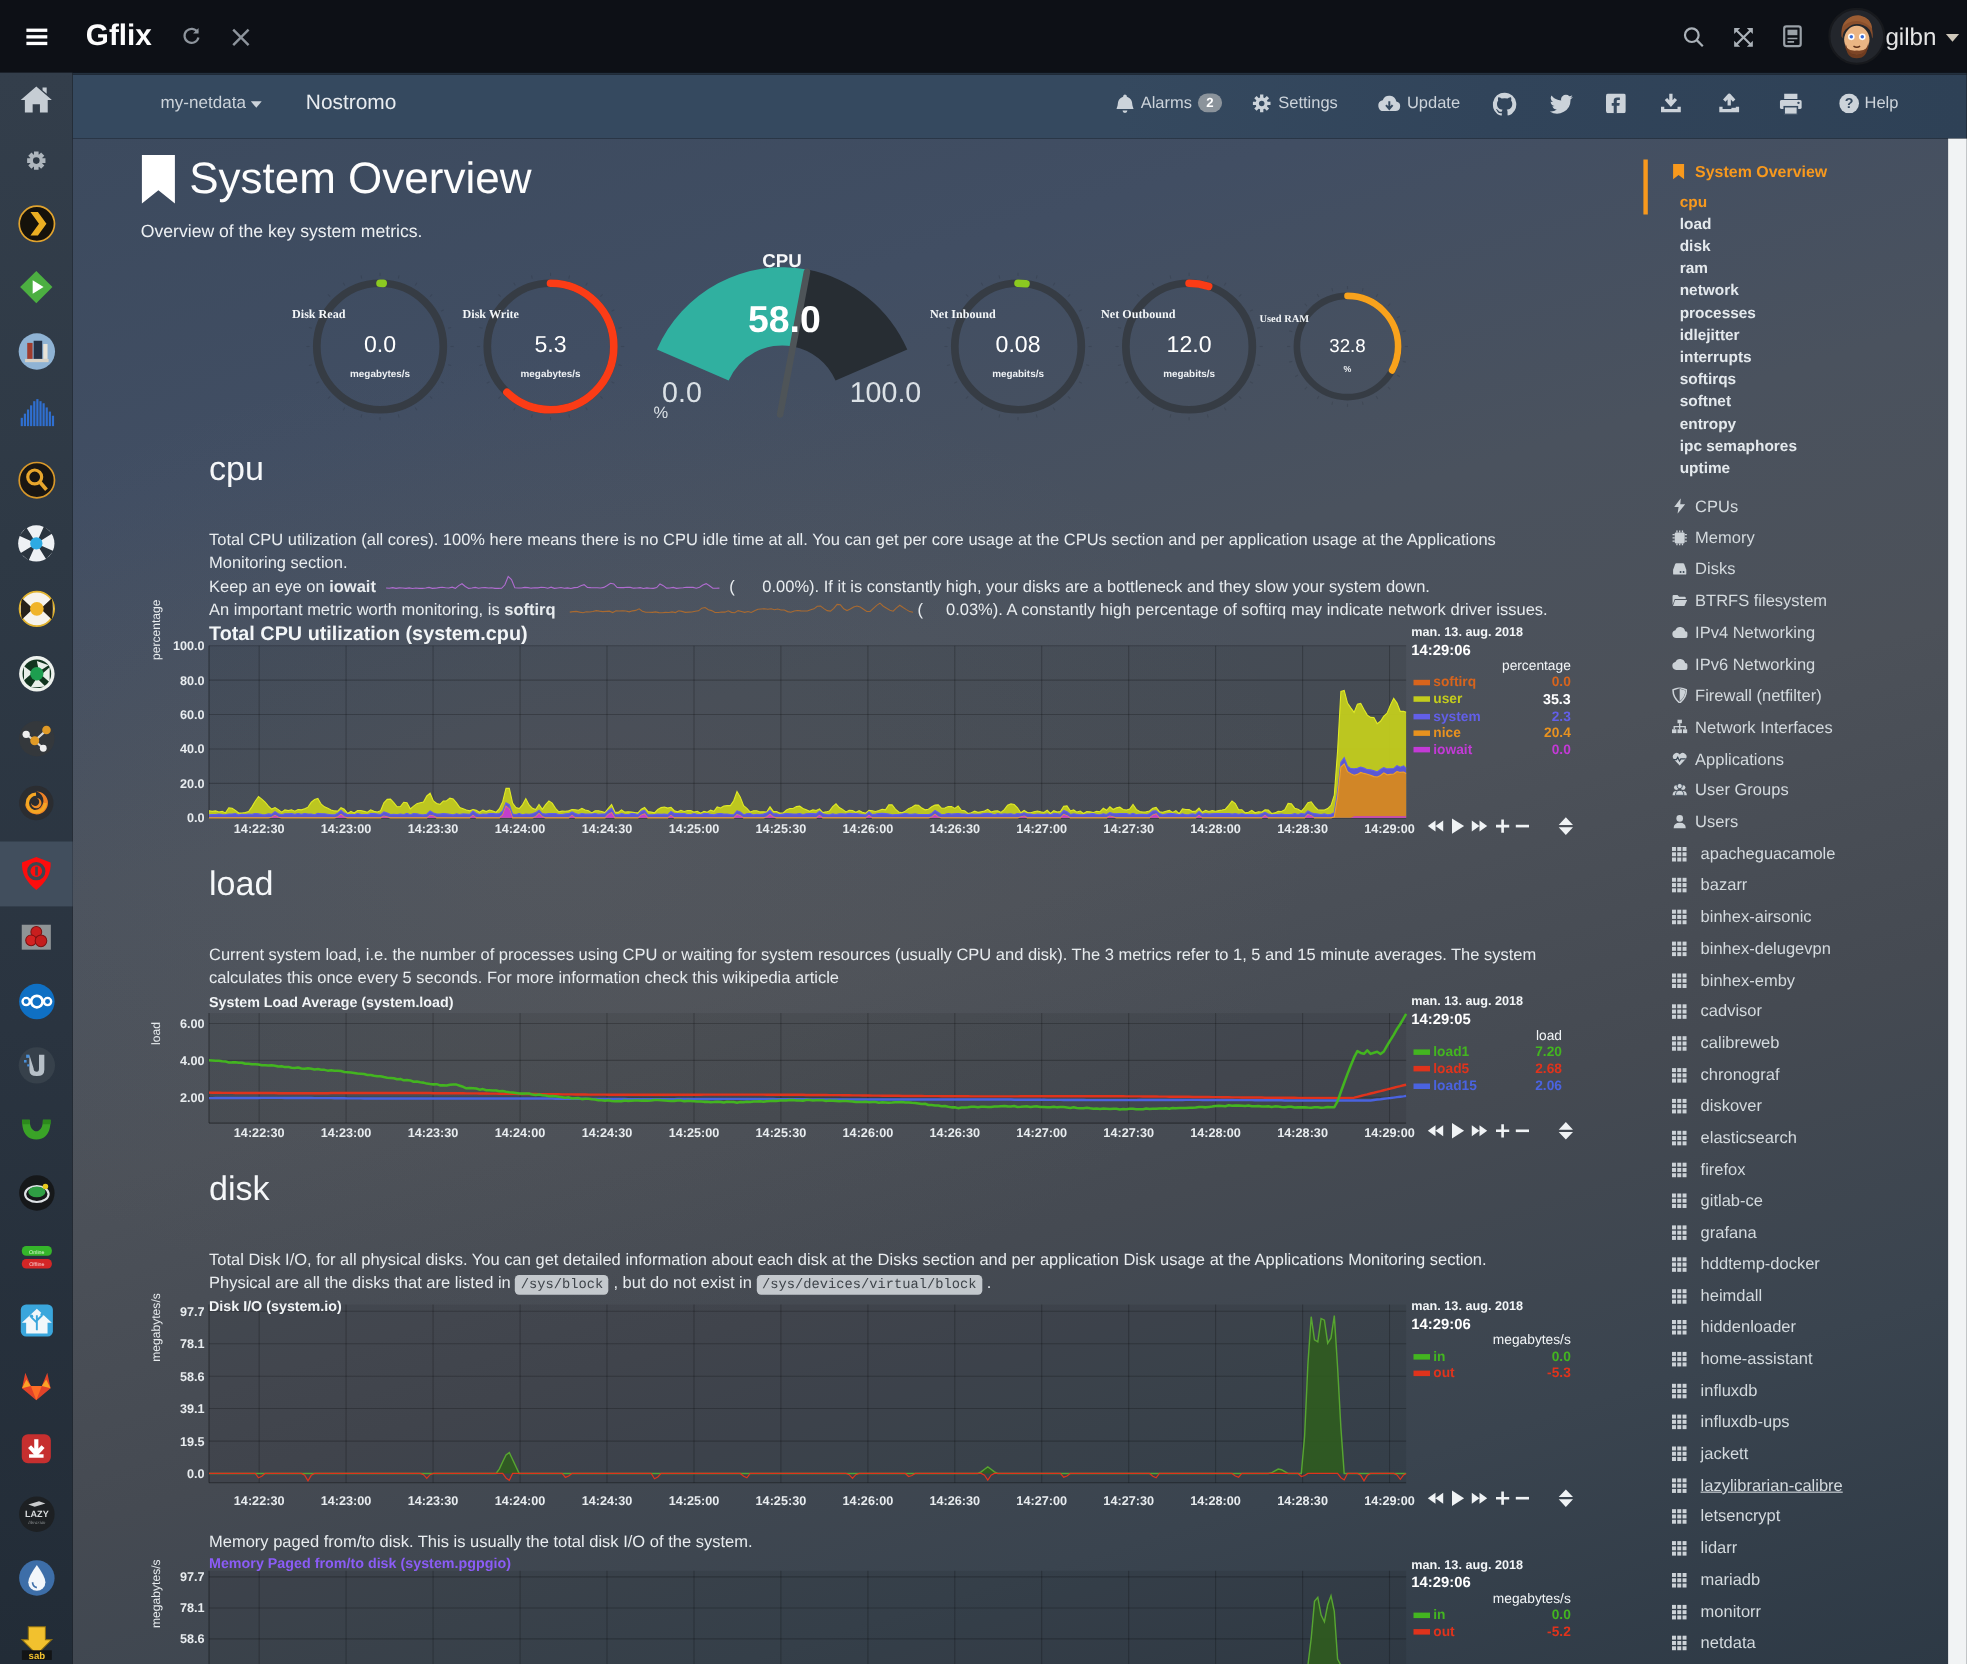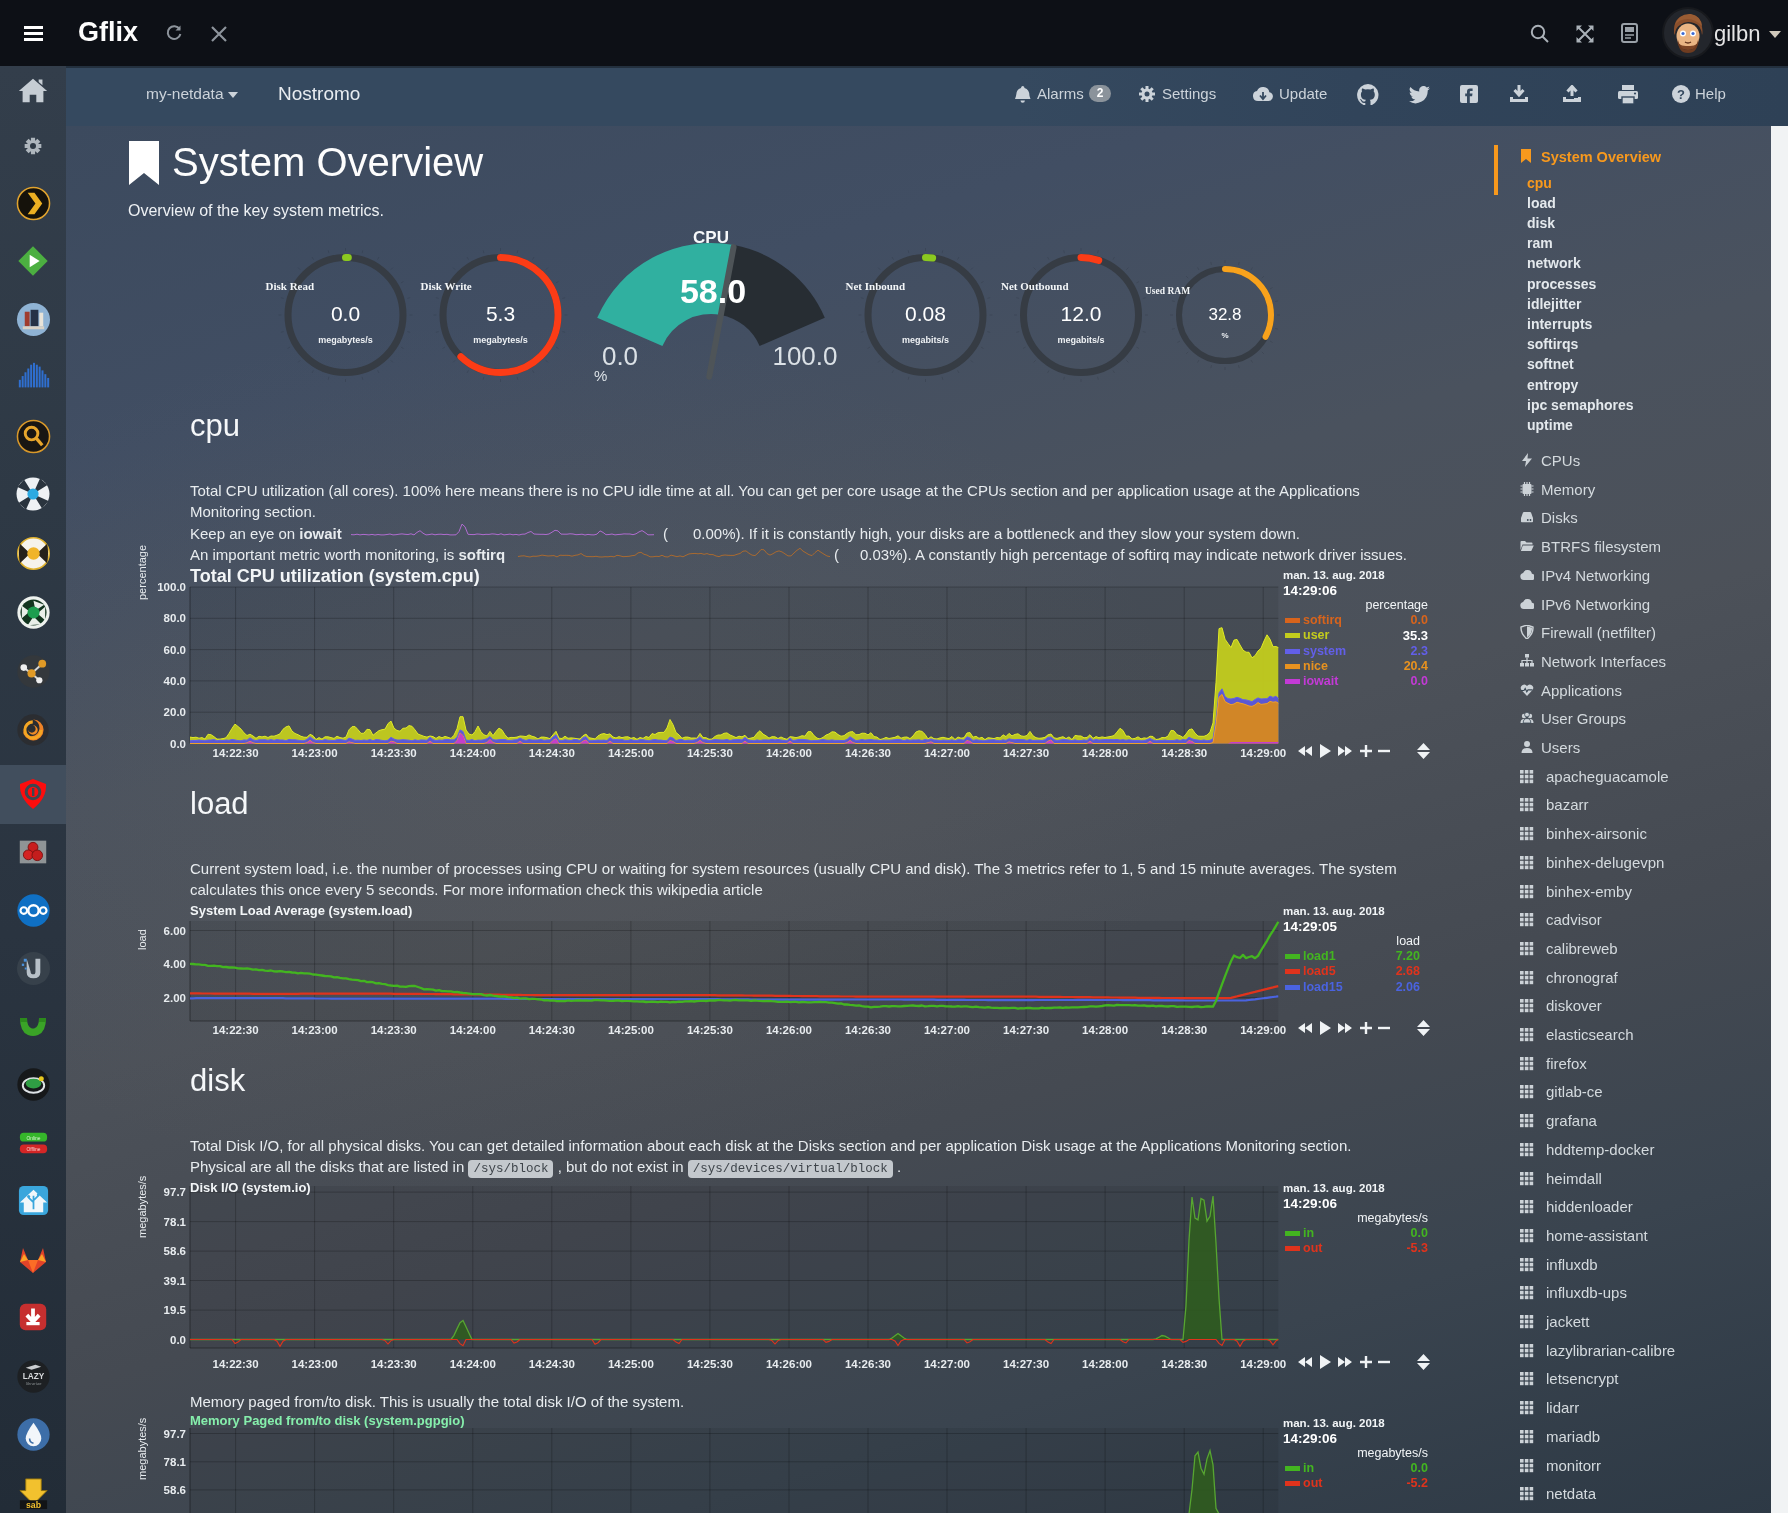--- a/index.html
+++ b/index.html
@@ -700,21 +700,21 @@
       <path d="M190.0 1433.5 H1278.3" stroke="rgba(0,0,0,0.22)" stroke-width="1"></path>
       <path d="M190.0 1461.8 H1278.3" stroke="rgba(0,0,0,0.22)" stroke-width="1"></path>
       <path d="M190.0 1489.9 H1278.3" stroke="rgba(0,0,0,0.22)" stroke-width="1"></path>
       <path d="M190.0 1428.0 V1513" stroke="rgba(0,0,0,0.38)" stroke-width="1"></path>
       <polygon points="1180.0,1513.0 1180.0,1513.0 1183.0,1513.0 1186.0,1513.0 1189.0,1513.0 1192.0,1489.5 1195.0,1455.8 1198.0,1452.1 1201.0,1468.2 1204.0,1474.3 1207.0,1458.9 1210.0,1450.7 1213.0,1464.9 1216.0,1508.2 1219.0,1513.0 1222.0,1513.0 1225.0,1513.0 1228.0,1513.0 1231.0,1513.0 1234.0,1513.0 1237.0,1513.0 1240.0,1513.0 1243.0,1513.0 1246.0,1513.0 1249.0,1513.0 1252.0,1513.0 1255.0,1513.0 1258.0,1513.0 1261.0,1513.0 1264.0,1513.0 1267.0,1513.0 1270.0,1513.0 1273.0,1513.0 1276.0,1513.0 1278.3,1513.0 1228.0,1513.0" fill="#2f5c1e" fill-opacity="0.88"></polygon>
       <polyline points="1180.0,1514.0 1183.0,1514.0 1186.0,1514.0 1189.0,1514.0 1192.0,1489.5 1195.0,1455.8 1198.0,1452.1 1201.0,1468.2 1204.0,1474.3 1207.0,1458.9 1210.0,1450.7 1213.0,1464.9 1216.0,1508.2 1219.0,1514.0 1222.0,1514.0 1225.0,1514.0 1228.0,1514.0" fill="none" stroke="#57a531" stroke-width="1.3"></polyline>
       <text x="186.0" y="1437.5" font-size="11.5" font-weight="bold" fill="#e8ecef" text-anchor="end" font-family="Liberation Sans">97.7</text>
       <text x="186.0" y="1465.8" font-size="11.5" font-weight="bold" fill="#e8ecef" text-anchor="end" font-family="Liberation Sans">78.1</text>
       <text x="186.0" y="1493.9" font-size="11.5" font-weight="bold" fill="#e8ecef" text-anchor="end" font-family="Liberation Sans">58.6</text>
     </svg>
-<div class="abs" style="left:190.0px;top:1413.0px;font-size:13px;font-weight:bold;color:#86efac;">Memory Paged from/to disk (system.pgpgio)</div>
+<div class="abs" style="left:190.0px;top:1413.0px;font-size:13px;font-weight:bold;color:#8b5cf6;">Memory Paged from/to disk (system.pgpgio)</div>
 <div class="abs" style="left:136px;top:1480px;font-size:11px;color:#e8ecef;transform:rotate(-90deg);transform-origin:left top;">megabytes/s</div>
 <div class="abs" style="left:1283.0px;top:1417.0px;font-size:11.5px;font-weight:bold;color:#f2f5f7;white-space:nowrap;">man. 13. aug. 2018</div>
     <div class="abs" style="left:1283.0px;top:1431.0px;font-size:13.5px;font-weight:bold;color:#fff;">14:29:06</div>
     <div class="abs" style="left:1308.0px;top:1446.0px;width:120px;text-align:right;font-size:12.5px;color:#f2f5f7;">megabytes/s</div>
     <div class="abs" style="left:1285.0px;top:1466.0px;width:15px;height:5px;background:#43b520;"></div>
     <div class="abs" style="left:1303.0px;top:1461.0px;font-size:12.5px;font-weight:bold;color:#43b520;">in</div>
     <div class="abs" style="left:1308.0px;top:1461.0px;width:120px;text-align:right;font-size:12.5px;font-weight:bold;color:#43b520;">0.0</div>
     <div class="abs" style="left:1285.0px;top:1481.3px;width:15px;height:5px;background:#e0331c;"></div>
     <div class="abs" style="left:1303.0px;top:1476.3px;font-size:12.5px;font-weight:bold;color:#e0331c;">out</div>
     <div class="abs" style="left:1308.0px;top:1476.3px;width:120px;text-align:right;font-size:12.5px;font-weight:bold;color:#e0331c;">-5.2</div>
@@ -1083,21 +1083,21 @@
         <rect x="4.8" y="1" width="3.6" height="3.6"></rect>
         <rect x="9.6" y="1" width="3.6" height="3.6"></rect>
         <rect x="0" y="5.8" width="3.6" height="3.6"></rect>
         <rect x="4.8" y="5.8" width="3.6" height="3.6"></rect>
         <rect x="9.6" y="5.8" width="3.6" height="3.6"></rect>
         <rect x="0" y="10.6" width="3.6" height="3.6"></rect>
         <rect x="4.8" y="10.6" width="3.6" height="3.6"></rect>
         <rect x="9.6" y="10.6" width="3.6" height="3.6"></rect>
       </g>
     </svg>
-<div class="abs menu-app" style="left:1546px;top:1341.7px;">lazylibrarian-calibre</div>
+<div class="abs menu-app" style="left:1546px;top:1341.7px;text-decoration:underline;">lazylibrarian-calibre</div>
 <svg class="abs" style="left:1520.0px;top:1371.4px;" width="14" height="15" viewBox="0 0 14 15" xmlns="http://www.w3.org/2000/svg">
       <g fill="#ccd2d7">
         <rect x="0" y="1" width="3.6" height="3.6"></rect>
         <rect x="4.8" y="1" width="3.6" height="3.6"></rect>
         <rect x="9.6" y="1" width="3.6" height="3.6"></rect>
         <rect x="0" y="5.8" width="3.6" height="3.6"></rect>
         <rect x="4.8" y="5.8" width="3.6" height="3.6"></rect>
         <rect x="9.6" y="5.8" width="3.6" height="3.6"></rect>
         <rect x="0" y="10.6" width="3.6" height="3.6"></rect>
         <rect x="4.8" y="10.6" width="3.6" height="3.6"></rect>

